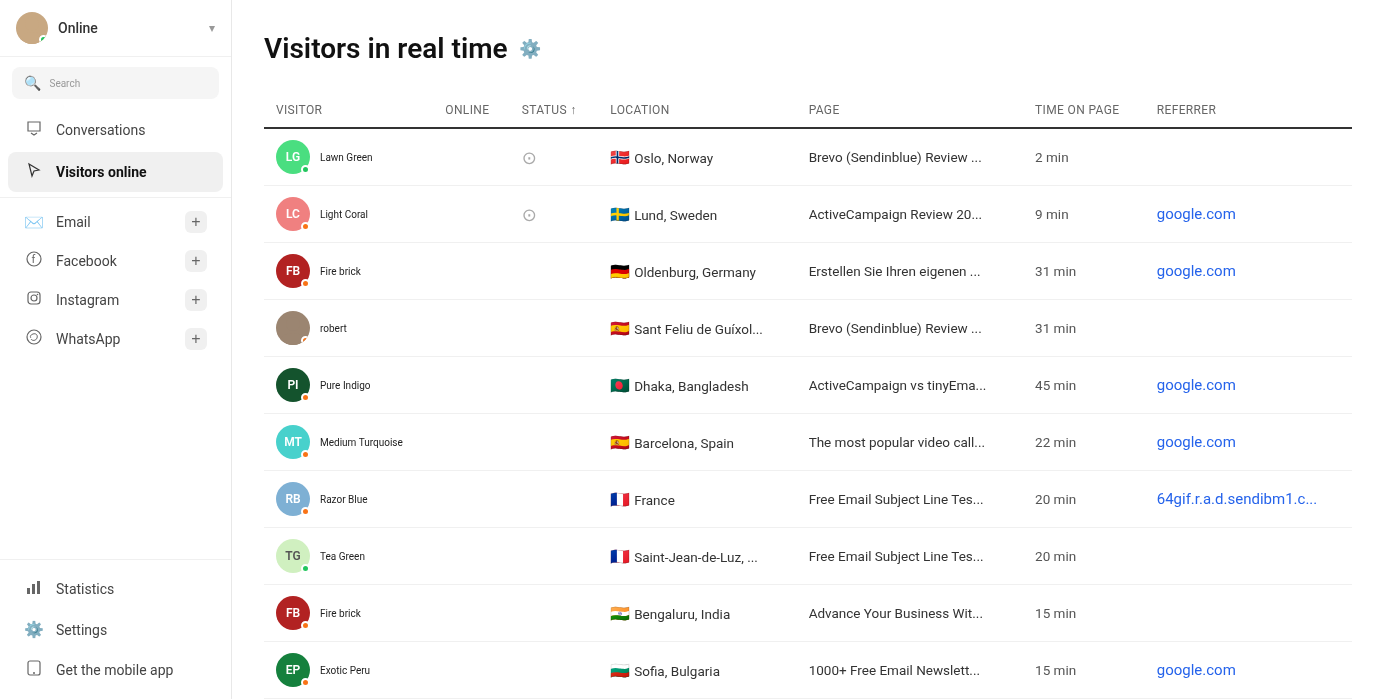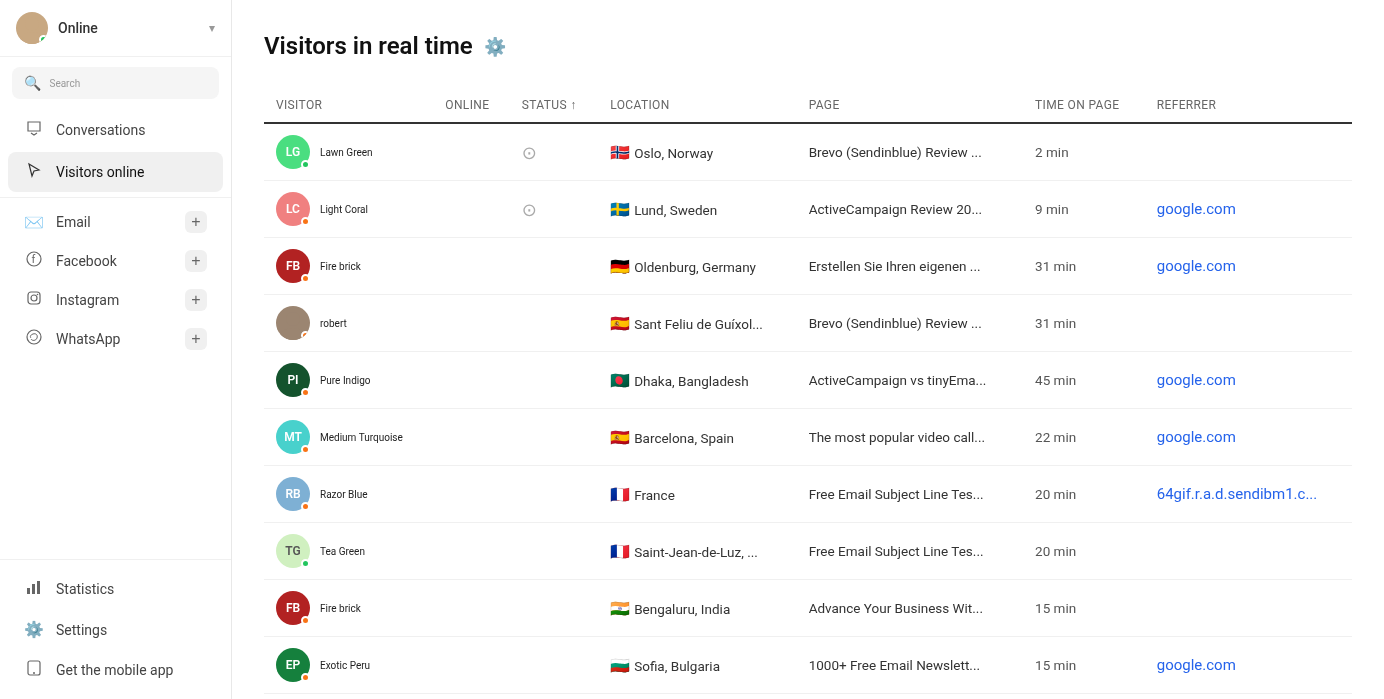--- a/index.html
+++ b/index.html
@@ -57,21 +57,21 @@
       display: flex;
       align-items: center;
       padding: 10px 16px;
       gap: 12px;
       cursor: pointer;
       border-radius: 8px;
       margin: 1px 8px;
       font-size: 14px;
       color: #444;
     }
-    .nav-item.active { background: #f0f0f0; font-weight: 400; color: #111; }
+    .nav-item.active { background: #f0f0f0; font-weight: 700; color: #111; }
     .nav-icon { color: #666; font-size: 16px; width: 20px; text-align: center; }
 
     .nav-section {
       padding: 4px 0;
       border-top: 1px solid #f0f0f0;
       margin-top: 4px;
     }
 
     .nav-item-with-add {
       display: flex;
@@ -106,21 +106,21 @@
       overflow: auto;
       padding: 32px 32px 16px;
     }
 
     .page-header {
       display: flex;
       align-items: center;
       gap: 12px;
       margin-bottom: 28px;
     }
-    .page-title { font-size: 24px; font-weight: 600; color: #111; }
+    .page-title { font-size: 28px; font-weight: 600; color: #111; }
     .gear-icon { font-size: 18px; color: #666; cursor: pointer; }
 
     
     table {
       width: 100%;
       border-collapse: collapse;
       font-size: 13.5px;
     }
     thead tr {
       border-bottom: 2px solid #333;

